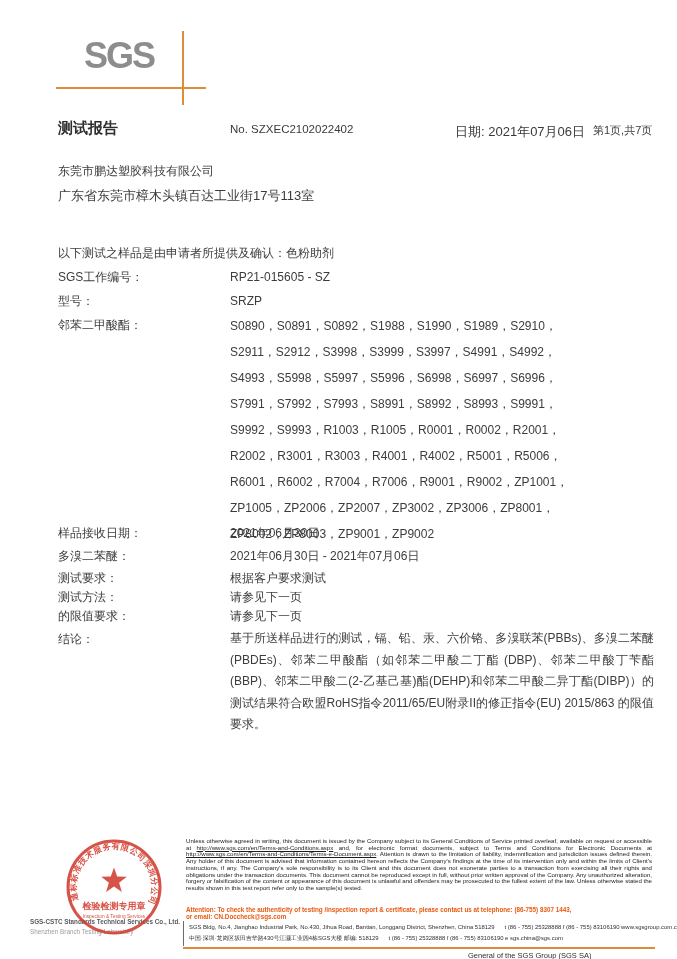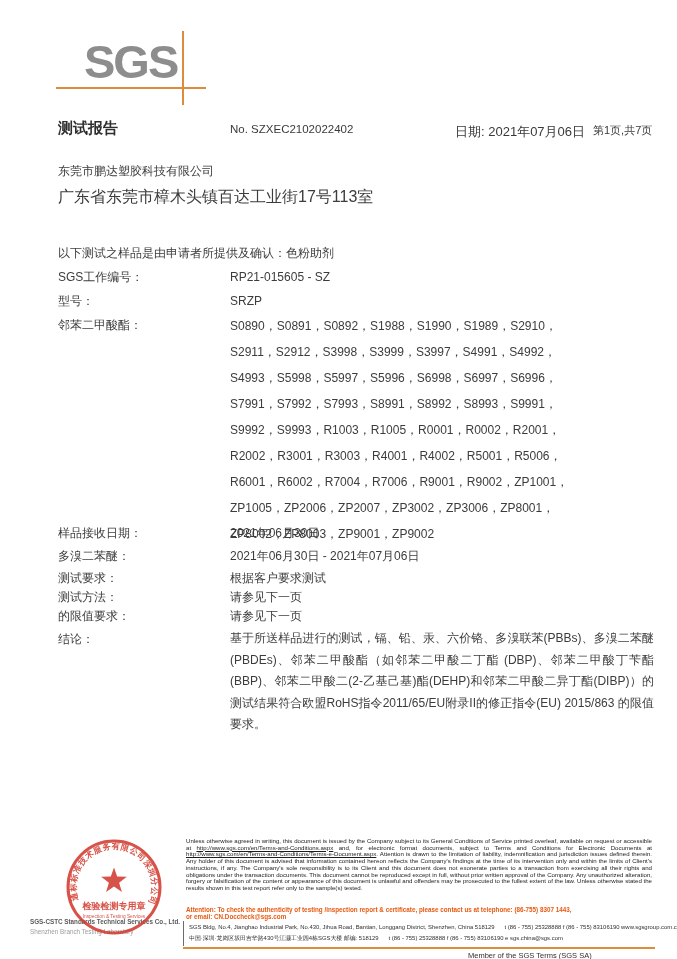--- a/index.html
+++ b/index.html
@@ -1,33 +1,33 @@
 <!DOCTYPE html>
 <html style="--accent: #dd8c3c;"><head>
 <meta charset="utf-8">
 <style>
   html,body{margin:0;padding:0;background:#fff;}
   .page{position:relative;width:677px;height:959px;background:#ffffff;overflow:hidden;
         font-family:"Liberation Sans","DejaVu Sans",sans-serif;color:#3c3c3c;}
 
   
-  .logo-text{position:absolute;left:84px;top:38px;font-size:47px;font-weight:bold;
+  .logo-text{position:absolute;left:84px;top:38px;font-size:36px;font-weight:bold;
              color:#8d8d8d;letter-spacing:-2px;line-height:1;}
   .logo-hline{position:absolute;left:56px;top:87px;width:150px;height:2px;background:var(--accent);}
   .logo-vline{position:absolute;left:182px;top:31px;width:2px;height:74px;background:var(--accent);}
 
   
   .doc-title{position:absolute;left:58px;top:119px;font-size:15px;font-weight:bold;color:#2e2e2e;}
   .report-no{position:absolute;left:230px;top:123px;font-size:11.5px;color:#3a3a3a;}
   .report-date{position:absolute;left:415px;top:123px;font-size:13px;color:#3a3a3a;margin-left:40px;}
   .report-pages{position:absolute;left:593px;top:123px;font-size:11px;color:#3a3a3a;}
 
   
   .applicant-name{position:absolute;left:58px;top:163px;font-size:12px;}
-  .applicant-address{position:absolute;left:58px;top:187px;font-size:16px;}
+  .applicant-address{position:absolute;left:58px;top:187px;font-size:13px;}
   .sample-intro{position:absolute;left:58px;top:245px;font-size:12px;}
 
   
   .frow{position:absolute;left:58px;width:600px;display:flex;font-size:12px;line-height:15px;}
   .frow .lbl{width:172px;flex:none;}
   .frow .val{flex:1;}
   .r0{top:270px}.r1{top:294px}
   .r2{top:318px}.r2 .val{white-space:pre-line;line-height:26px;margin-top:-5px;}
   .r3{top:526px}.r4{top:549px}.r5{top:571px}.r6{top:590px}.r7{top:609px}
   .r8{top:632px}.r8 .val{max-width:424px;line-height:21.5px;margin-top:-4px;text-align:justify;}
@@ -119,21 +119,21 @@
     <div>Attention: To check the authenticity of testing /inspection report &amp; certificate, please contact us at telephone: (86-755) 8307 1443,</div>
     <div>or email: CN.Doccheck@sgs.com</div>
   </div>
 
   <div class="addr-block">
     <div><span>SGS Bldg, No.4, Jianghao Industrial Park, No.430, Jihua Road, Bantian, Longgang District, Shenzhen, China  518129</span><span class="gap"></span><span>t (86 - 755) 25328888    f (86 - 755) 83106190    www.sgsgroup.com.cn</span></div>
     <div><span>中国·深圳·龙岗区坂田吉华路430号江灏工业园4栋SGS大楼    邮编: 518129</span><span class="gap"></span><span>t (86 - 755) 25328888    f (86 - 755) 83106190    e sgs.china@sgs.com</span></div>
   </div>
 
   <div class="footer-rule"></div>
-  <div class="member">Member of the SGS Terms (SGS SA)</div>
+  <div class="member">General of the SGS Group (SGS SA)</div>
 
   <div class="stamp-company">
     <div class="l1">SGS-CSTC Standards Technical Services Co., Ltd.</div>
     <div class="l2">Shenzhen Branch Testing Laboratory</div>
   </div>
 
   <svg class="stamp" viewBox="0 0 100 100">
     <circle cx="50" cy="50" r="46" fill="none" stroke="#d23b2f" stroke-width="3"></circle>
     <defs>
       <path id="ringPath" d="M 14.3 63 A 38 38 0 1 1 85.7 63"></path>

